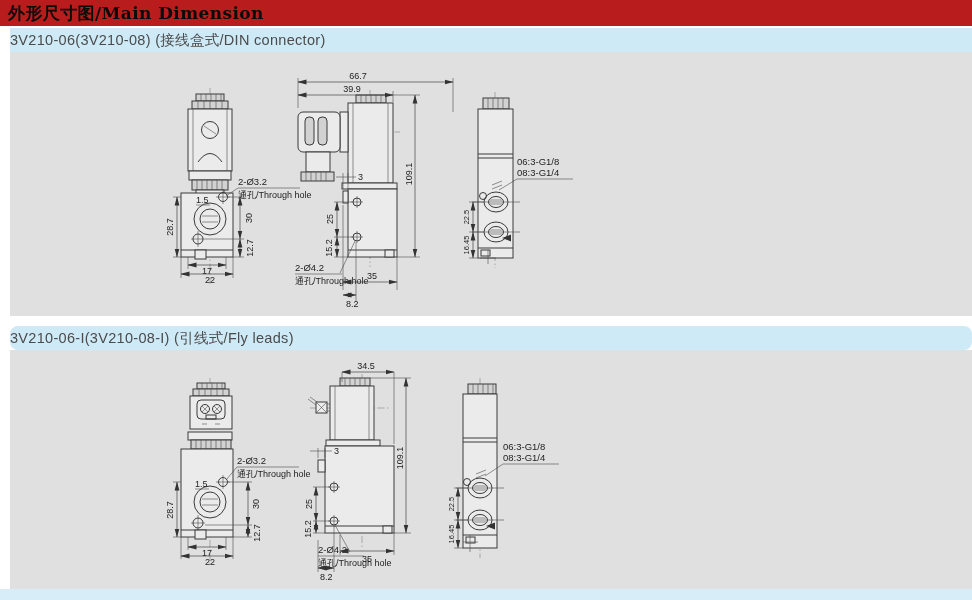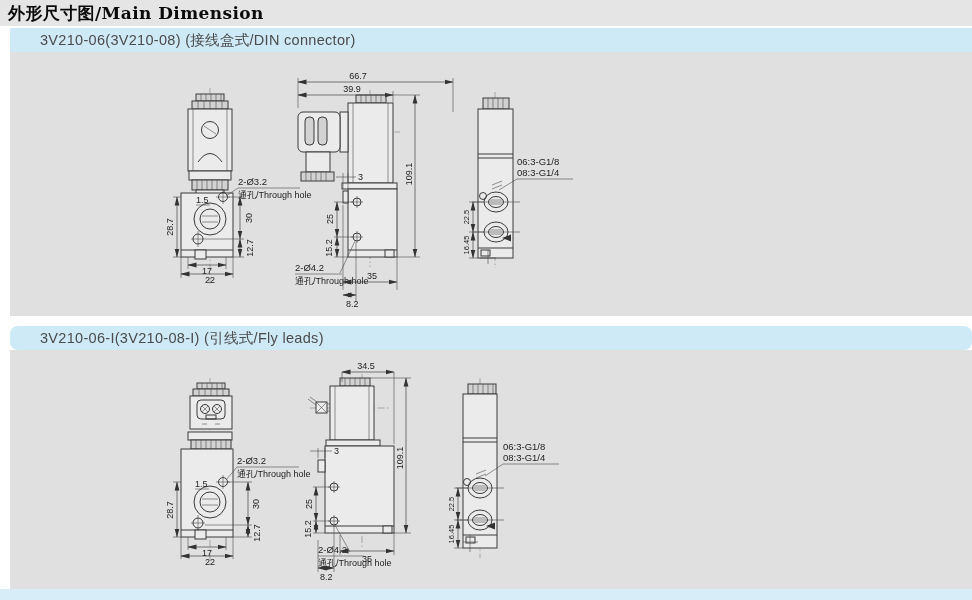--- a/index.html
+++ b/index.html
@@ -1,24 +1,24 @@
 <!DOCTYPE html>
 <html><head>
 <meta charset="utf-8">
 <style>
   html,body{margin:0;padding:0;}
   body{width:972px;height:600px;position:relative;background:#ffffff;overflow:hidden;
        font-family:"Liberation Sans",sans-serif;}
-  .title-bar{position:absolute;left:0;top:0;width:972px;height:26px;background:#e5e5e5;
+  .title-bar{position:absolute;left:0;top:0;width:972px;height:26px;background:#b91c1c;
              display:flex;align-items:center;}
   .title-bar h1{margin:0 0 0 8px;font-family:"DejaVu Serif","Liberation Serif",serif;
                 font-size:17px;font-weight:bold;color:#0b0b0b;letter-spacing:.4px;}
   .section-header{position:absolute;left:10px;width:962px;height:24px;background:#cfeaf7;
                   display:flex;align-items:center;color:#4b4b4b;font-size:14.5px;}
-  .section-header span{margin-left:30px;letter-spacing:.3px;}
+  .section-header span{letter-spacing:.3px;}
   #hdr1{top:28px;} #hdr2{top:326px;border-radius:8px;}
   .panel{position:absolute;left:10px;background:#e0e0e0;}
   #panel1{top:52px;width:962px;height:264px;}
   #panel2{top:350px;width:962px;height:239px;}
   .footer-strip{position:absolute;left:0;top:589px;width:972px;height:11px;background:#d7edf7;}
   svg{display:block;}
   .o{fill:none;stroke:#3a3a3a;stroke-width:1;}
   .of{fill:#ebebeb;stroke:#3a3a3a;stroke-width:1;}
   .od{fill:#d2d2d2;stroke:#3a3a3a;stroke-width:1;}
   .thin{fill:none;stroke:#4a4a4a;stroke-width:.6;}

